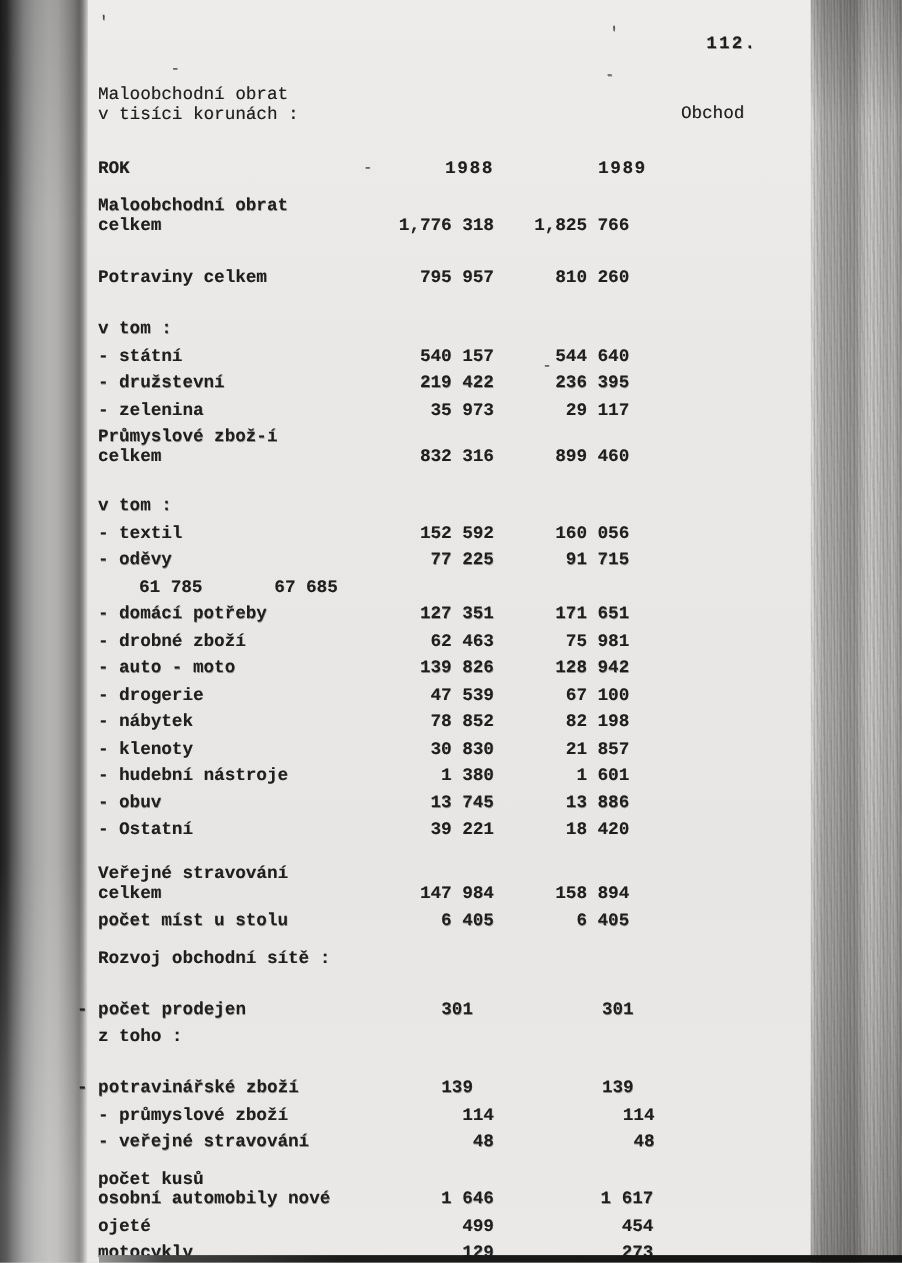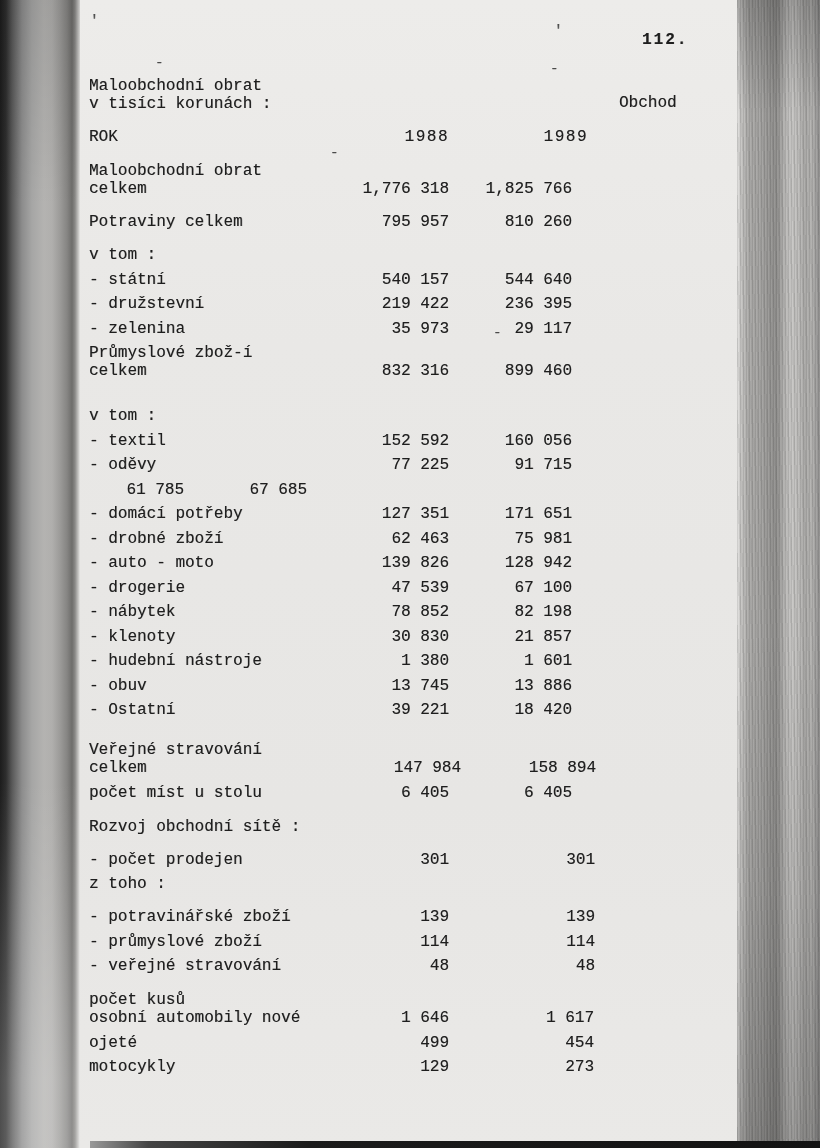--- a/index.html
+++ b/index.html
@@ -46,30 +46,30 @@
     position:absolute;bottom:0;left:90px;right:0;height:7px;
     background:linear-gradient(90deg,#999 0,#444 8%,#1b1b1b 30%,#131313 100%);
   }
   
   .ink{text-shadow:0.4px 0.4px 0 rgba(30,30,30,.45);}
   
   .pageno{position:absolute;top:31px;left:562px;letter-spacing:2px;font-weight:bold;}
   .category{position:absolute;top:94px;left:539px;}
   .title{position:absolute;top:77px;left:9px;}
   
-  .table{position:absolute;top:128px;left:9px;width:483px;}
+  .table{position:absolute;top:144px;left:9px;width:483px;font-weight:bold;}
   .row{display:flex;align-items:flex-end;margin-top:6.5px;}
   .row.head{margin-top:0;}
   .lbl{flex:0 0 265px;}
   .v{flex:0 0 95px;text-align:right;white-space:pre;}
   .v.v2{flex:0 0 123px;}
   .row.head .v{letter-spacing:1.5px;padding-right:16px;}
-  .gap-md{margin-top:15px;}
+  .gap-md{margin-top:29px;justify-content:center;}
   .gap-lg{margin-top:16px;}
-  .gap-xl{margin-top:22px;gap:12px;}
+  .gap-xl{margin-top:22px;}
   .gap-xxl{margin-top:27px;}
   .var-a .v1{padding-right:23px;}
   .var-a .v2{padding-right:15px;}
   .var-b .v1{padding-right:22px;}
   
   .art{position:absolute;color:#4a4a4a;font-size:14px;line-height:14px;}
   .art-0{top:14px;left:10px;}
   .art-1{top:24px;left:474px;}
   .art-2{top:62px;left:470px;}
   .art-3{top:146px;left:250px;}

